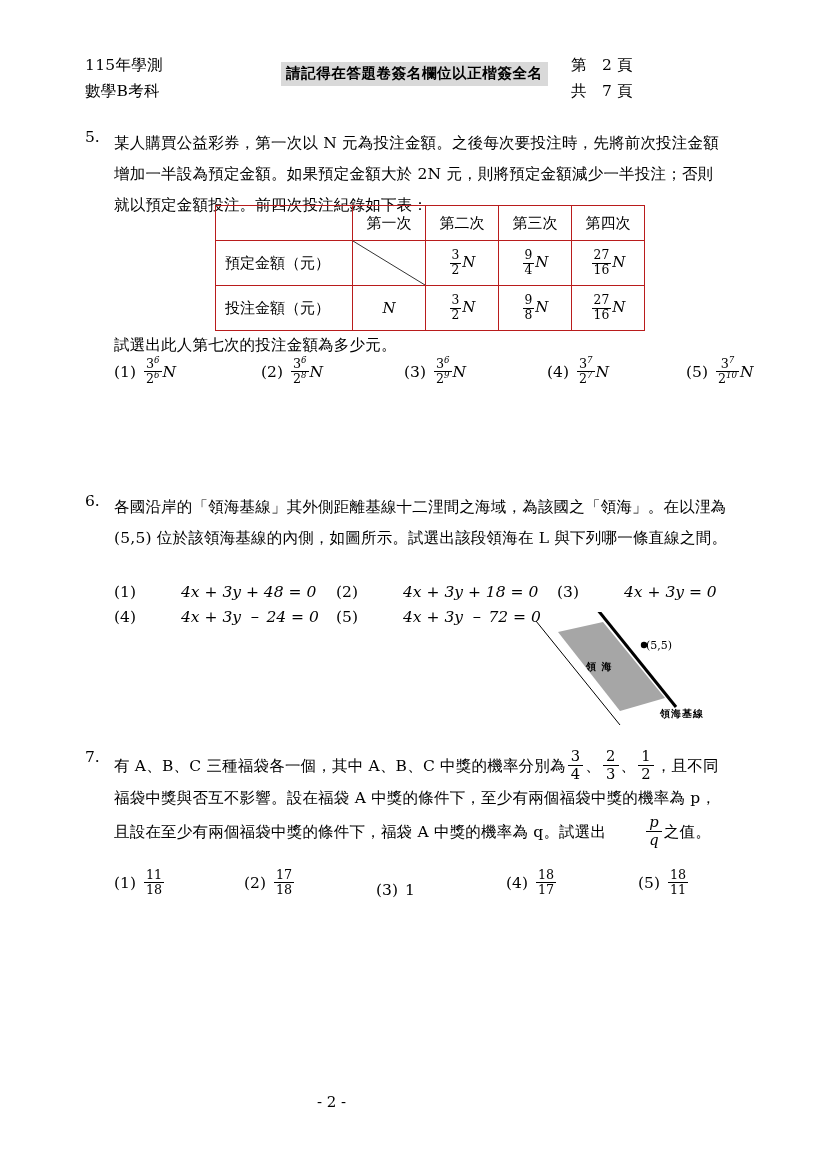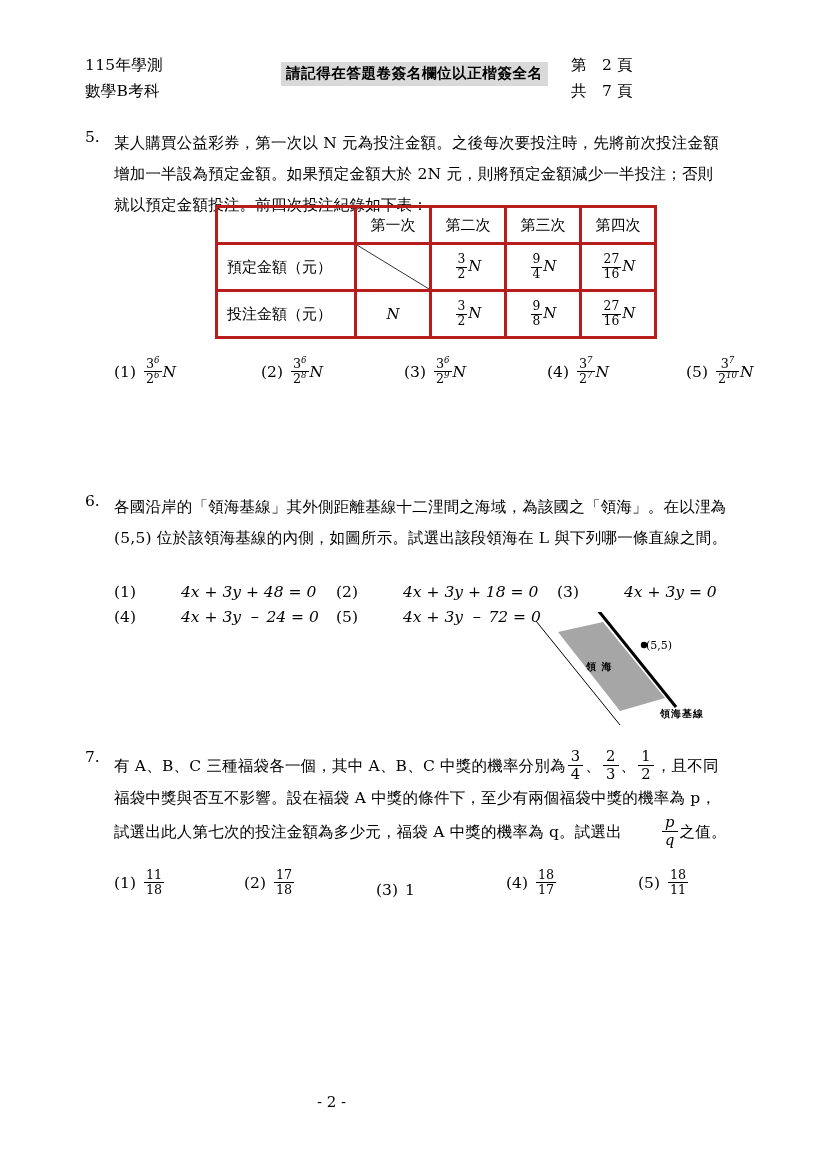--- a/index.html
+++ b/index.html
@@ -116,21 +116,21 @@
   .tbl-wrap {
     position: absolute;
     left: 215px;
     top: 205px;
   }
   table.rec {
     border-collapse: collapse;
     font-size: 15px;
   }
   table.rec td, table.rec th {
-    border: 3px solid #b91c1c;
+    border: 1px solid #b91c1c;
     font-weight: normal;
     text-align: center;
     vertical-align: middle;
     padding: 0;
   }
   table.rec th.hcell { height: 34px; width: 72px; font-size: 15px; }
   table.rec td.rowlab {
     width: 127px;
     height: 44px;
     text-align: left;
@@ -265,20 +265,23 @@
           <span class="frac"><span class="t">9</span><span class="b">8</span></span><i class="v">N</i>
         </td>
         <td class="dcell">
           <span class="frac"><span class="t">27</span><span class="b">16</span></span><i class="v">N</i>
         </td>
       </tr>
     </tbody>
       </table>
   </div>
 
+  <div class="q" style="top:330px;">
+    <div class="q-body">試選出此人第七次的投注金額為多少元。</div>
+  </div>
 
   <div class="opts" style="top:357px; height:34px;">
     <div class="opt" style="left:0px; top:0px;">
       <span class="mark">(1)</span><span class="frac"><span class="t"><span>3</span><sup class="pw">6</sup></span><span class="b"><span>2</span><sup class="pw">6</sup></span></span><i class="v">N</i>
     </div>
     <div class="opt" style="left:147px; top:0px;">
       <span class="mark">(2)</span><span class="frac"><span class="t"><span>3</span><sup class="pw">6</sup></span><span class="b"><span>2</span><sup class="pw">8</sup></span></span><i class="v">N</i>
     </div>
     <div class="opt" style="left:290px; top:0px;">
       <span class="mark">(3)</span><span class="frac"><span class="t"><span>3</span><sup class="pw">6</sup></span><span class="b"><span>2</span><sup class="pw">9</sup></span></span><i class="v">N</i>
@@ -331,21 +334,21 @@
     <div class="fig-lbl lbl-sea">領 海</div>
     <div class="fig-lbl lbl-base">領海基線</div>
     <div class="fig-lbl lbl-pt">(5,5)</div>
   </div>
 
   <div class="q" style="top:748px;">
     <div class="q-num">7.</div>
     <div class="q-body">
       <p><span>有 A、B、C 三種福袋各一個，其中 A、B、C 中獎的機率分別為</span><span class="frac-lg"><span class="t">3</span><span class="b">4</span></span>、<span class="frac-lg"><span class="t">2</span><span class="b">3</span></span>、<span class="frac-lg"><span class="t">1</span><span class="b">2</span></span><span>，且不同</span></p>
       <p>福袋中獎與否互不影響。設在福袋 A 中獎的條件下，至少有兩個福袋中獎的機率為 p，</p>
-      <p><span>試選出此人第七次的投注金額為多少元，福袋 A 中獎的機率為 q。試選出</span><span class="frac-lg"><span class="t num-it">p</span><span class="b num-it">q</span></span><span>之值。</span></p>
+      <p><span>且設在至少有兩個福袋中獎的條件下，福袋 A 中獎的機率為 q。試選出</span><span class="frac-lg"><span class="t num-it">p</span><span class="b num-it">q</span></span><span>之值。</span></p>
     </div>
   </div>
 
   <div class="opts" style="top:868px; height:34px;">
     <div class="opt" style="left:0px; top:0px;">
       <span class="mark">(1)</span><span class="frac"><span class="t">11</span><span class="b">18</span></span>
     </div>
     <div class="opt" style="left:130px; top:0px;">
       <span class="mark">(2)</span><span class="frac"><span class="t">17</span><span class="b">18</span></span>
     </div>

